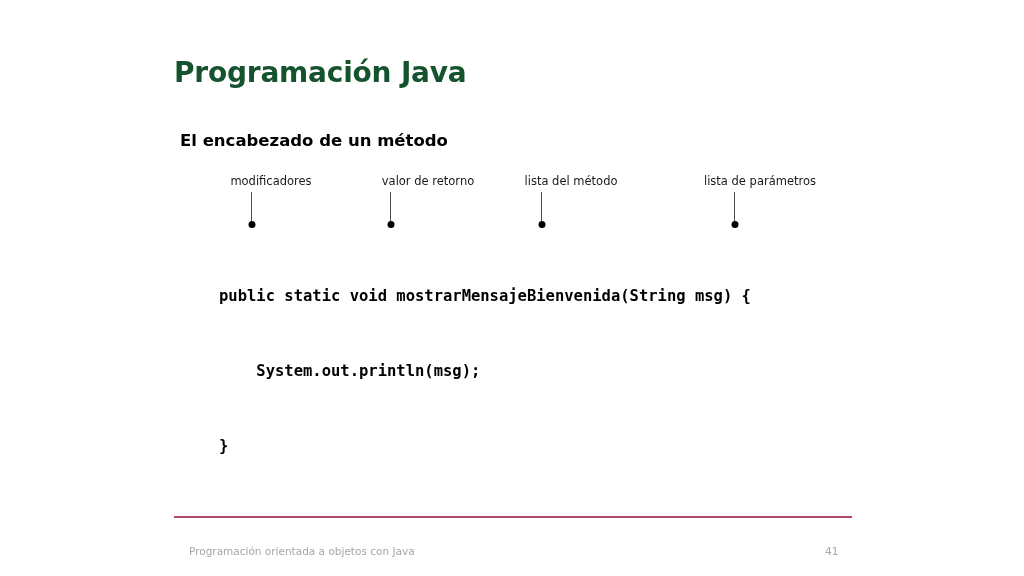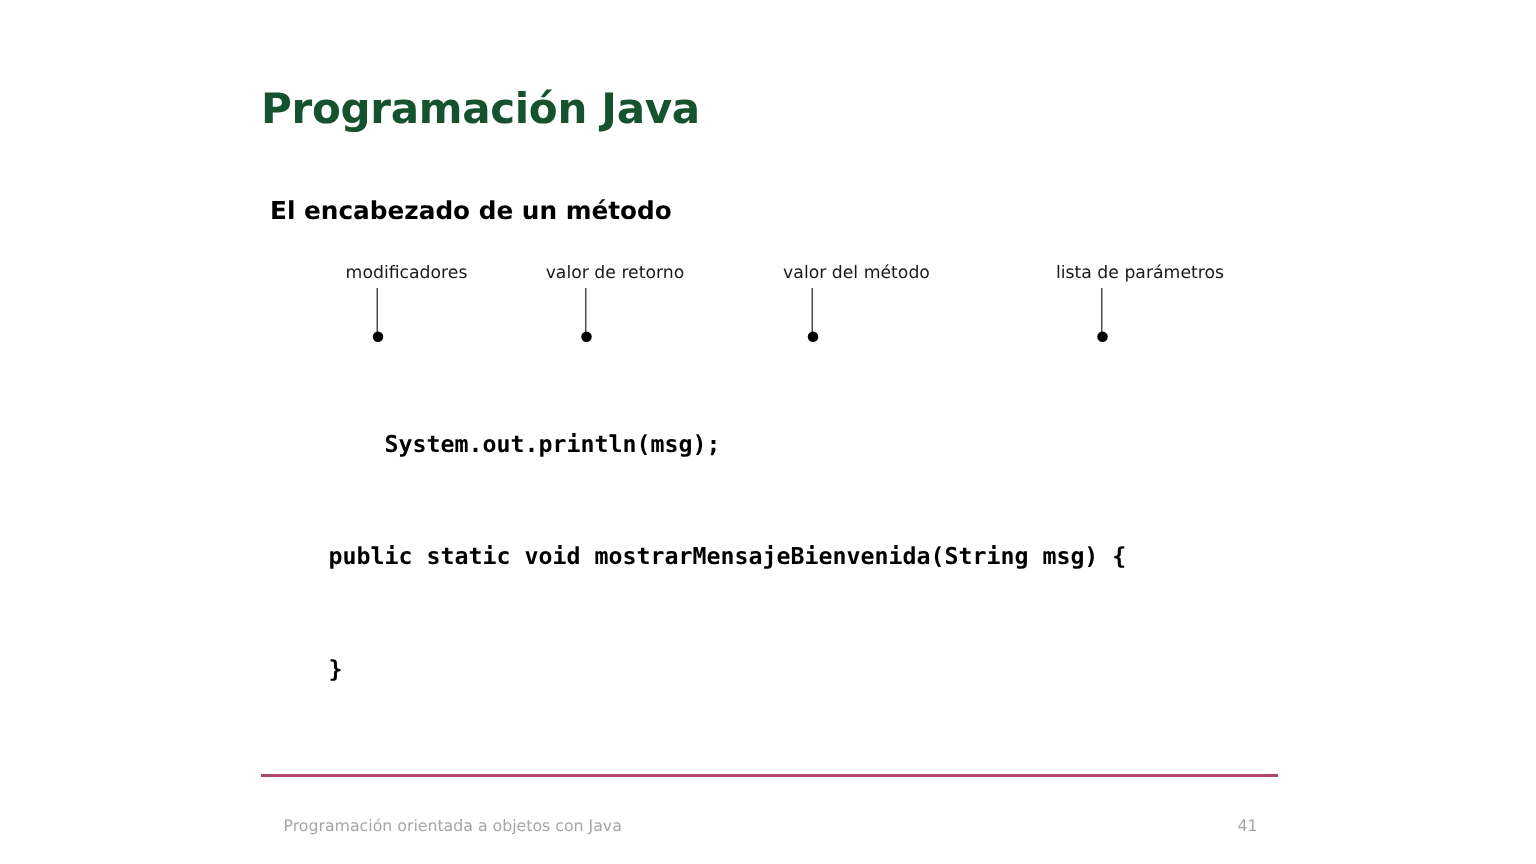--- a/index.html
+++ b/index.html
@@ -133,40 +133,40 @@
 </head>
 <body>
 
 <div class="slide">
 
   <div class="slide-title">Programación Java</div>
 
   <div class="slide-subtitle">El encabezado de un método</div>
 
   <div class="callout" style="left:251px;">modificadores</div>
-  <div class="callout" style="left:390px;">valor de retorno</div>
-  <div class="callout" style="left:551px;">valor del método</div>
+  <div class="callout" style="left:408px;">valor de retorno</div>
+  <div class="callout" style="left:551px;">lista del método</div>
   <div class="callout" style="left:740px;">lista de parámetros</div>
 
   <div class="leader" style="left:251px;">
     <span class="dot"></span>
   </div>
   <div class="leader" style="left:390px;">
     <span class="dot"></span>
   </div>
   <div class="leader" style="left:541px;">
     <span class="dot"></span>
   </div>
   <div class="leader" style="left:734px;">
     <span class="dot"></span>
   </div>
 
   <div class="code-block">
+    <div class="code-line">public static void mostrarMensajeBienvenida(String msg) {</div>
     <div class="code-line">    System.out.println(msg);</div>
-    <div class="code-line">public static void mostrarMensajeBienvenida(String msg) {</div>
     <div class="code-line">}</div>
   </div>
 
   <div class="footer-rule"></div>
   <div class="footer-text">Programación orientada a objetos con Java</div>
   <div class="footer-page">41</div>
 
 </div>
 
 </body></html>

